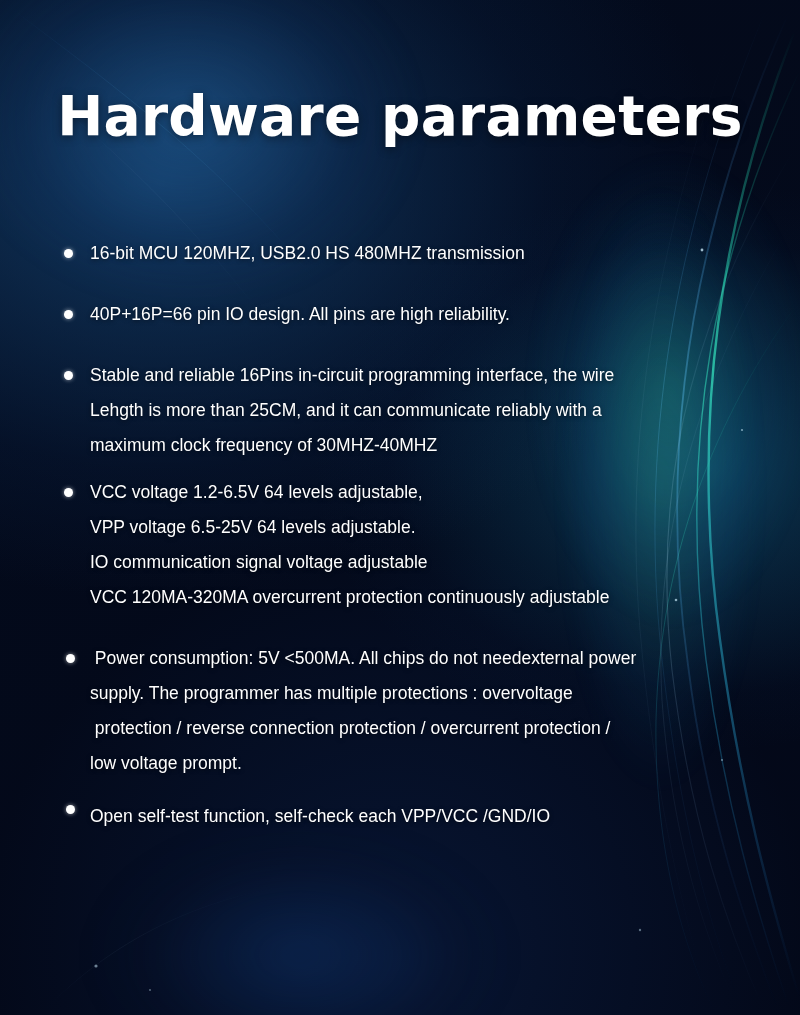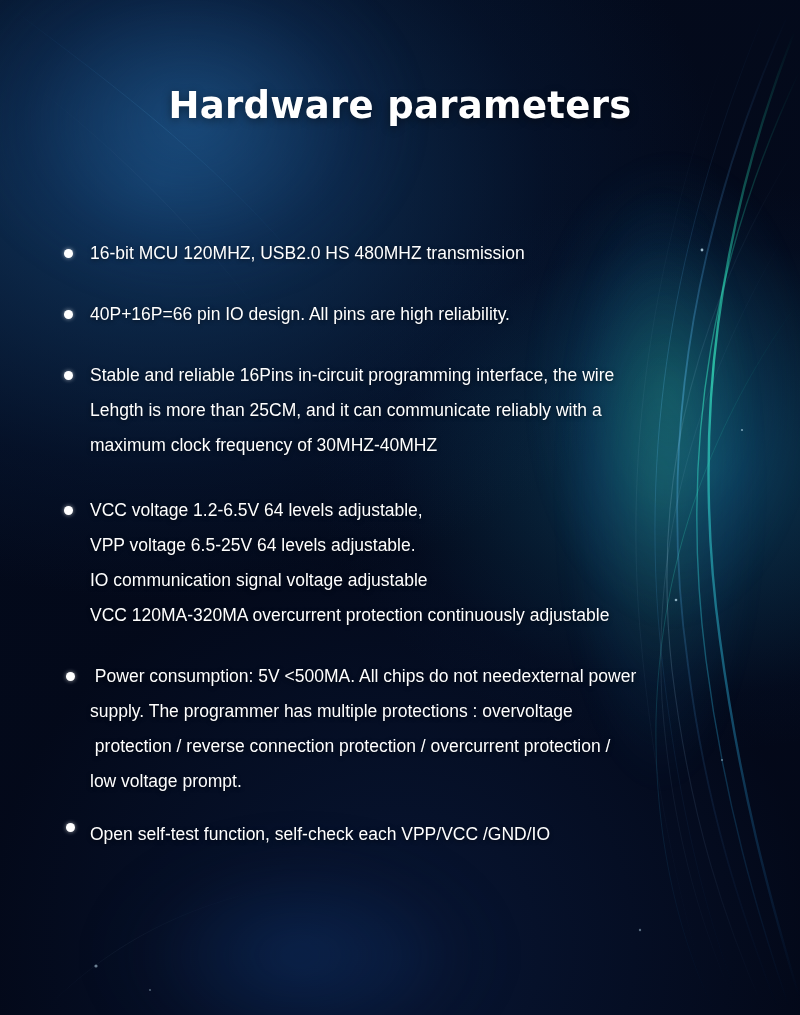--- a/index.html
+++ b/index.html
@@ -82,21 +82,21 @@
     height: 1015px;
   }
 
   .title {
     position: absolute;
     left: 0;
     right: 0;
     top: 84px;
     text-align: center;
     color: #ffffff;
-    font-size: 37px;
+    font-size: 55px;
     font-weight: bold;
     letter-spacing: 0.3px;
     text-shadow: 0 2px 10px rgba(0,0,0,0.45);
     font-family: "DejaVu Sans", sans-serif;
   }
 
   .bullets {
     position: absolute;
     left: 56px;
     right: 24px;
@@ -125,21 +125,21 @@
   }
 
   .bullet-line {
     display: block;
     white-space: pre;
   }
 
   
   .b0 { margin-bottom: 26px; }
   .b1 { margin-bottom: 26px; }
-  .b2 { margin-bottom: 30px; }
+  .b2 { margin-bottom: 12px; }
   .b3 { margin-bottom: 26px; }
   .b4 { margin-bottom: 18px; }
   .b5 { margin-bottom: 0; margin-top: 8px; }
 
   .b4 .bullet-dot { left: 10px; }
   .b5 .bullet-dot { top: 6px; left: 10px; }
 </style>
 </head>
 <body>
 

